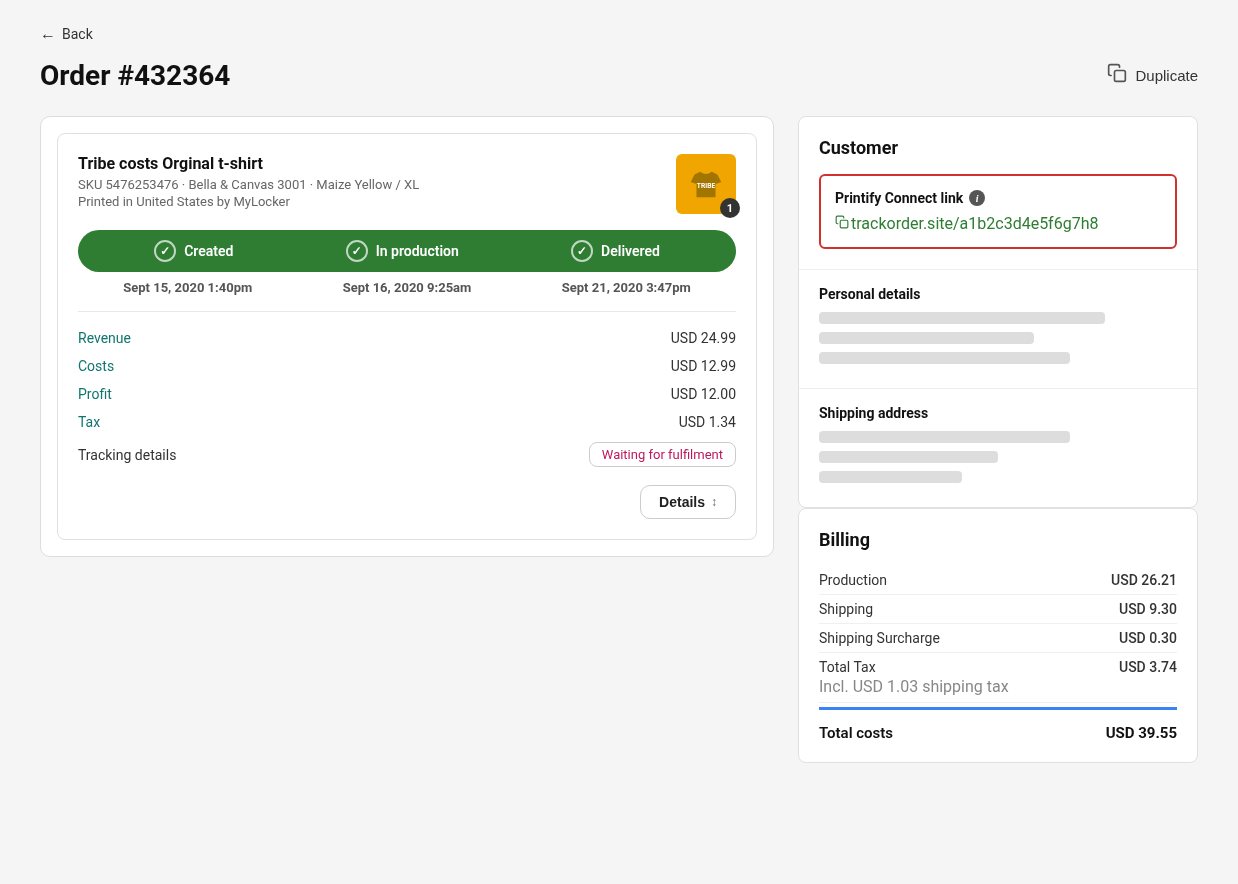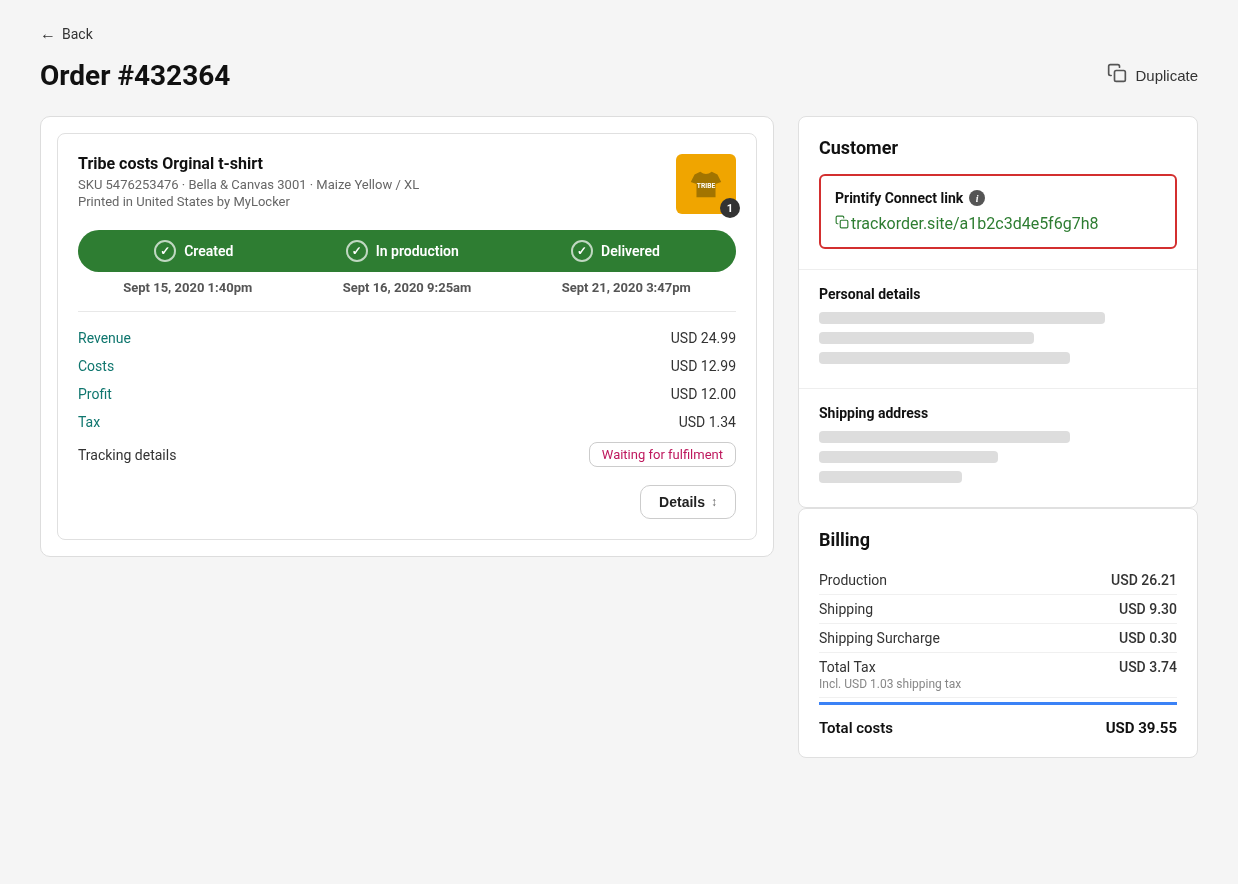--- a/index.html
+++ b/index.html
@@ -309,21 +309,21 @@
       display: flex;
       justify-content: space-between;
       padding: 6px 0;
       font-size: 14px;
       color: #333;
       border-bottom: 1px solid #f0f0f0;
     }
     .billing-row:last-child { border-bottom: none; }
     .billing-label { color: #333; }
     .billing-sublabel {
-      font-size: 12px;
+      font-size: 16px;
       color: #888;
       margin-top: 2px;
     }
     .billing-value { color: #333; font-weight: 500; }
     .billing-total {
       display: flex;
       justify-content: space-between;
       padding: 14px 0 0;
       margin-top: 4px;
       border-top: 3px solid #3b82f6;

